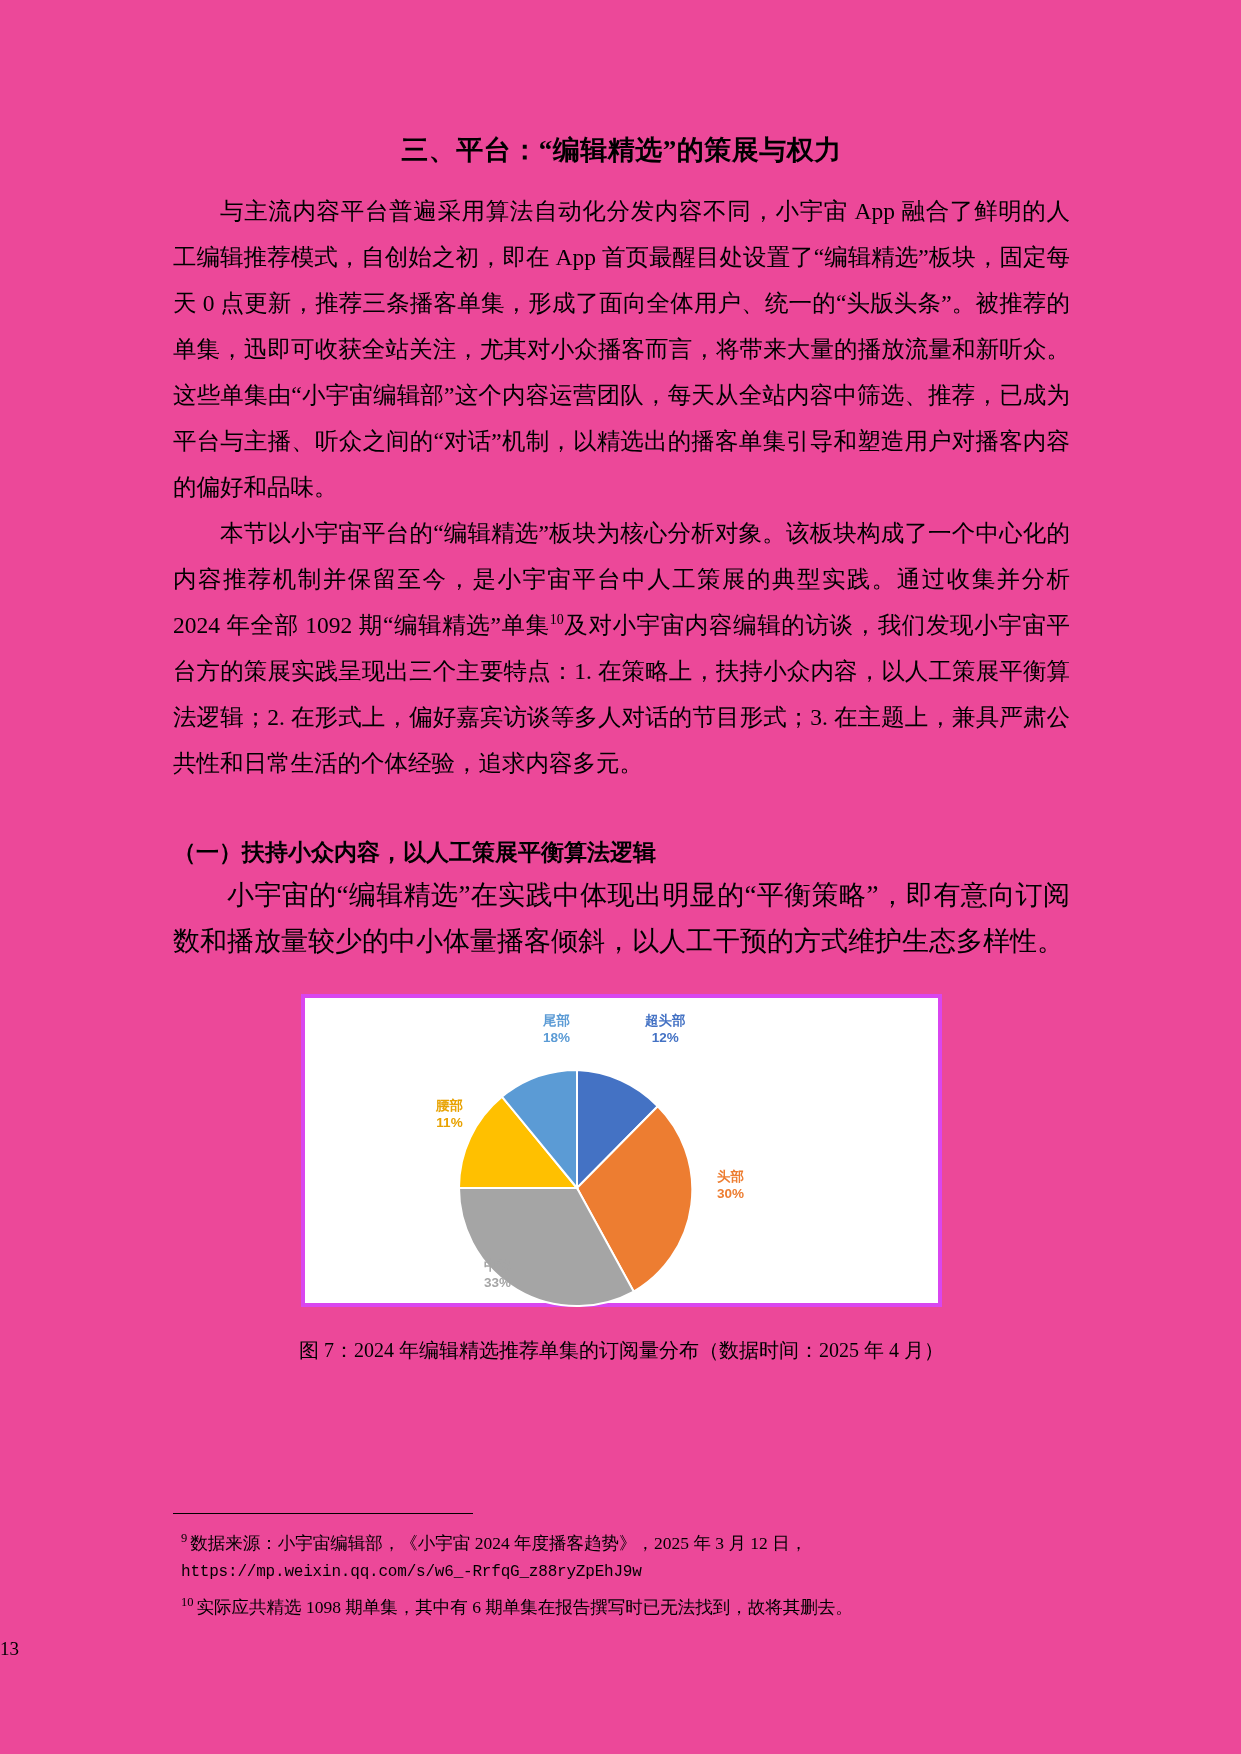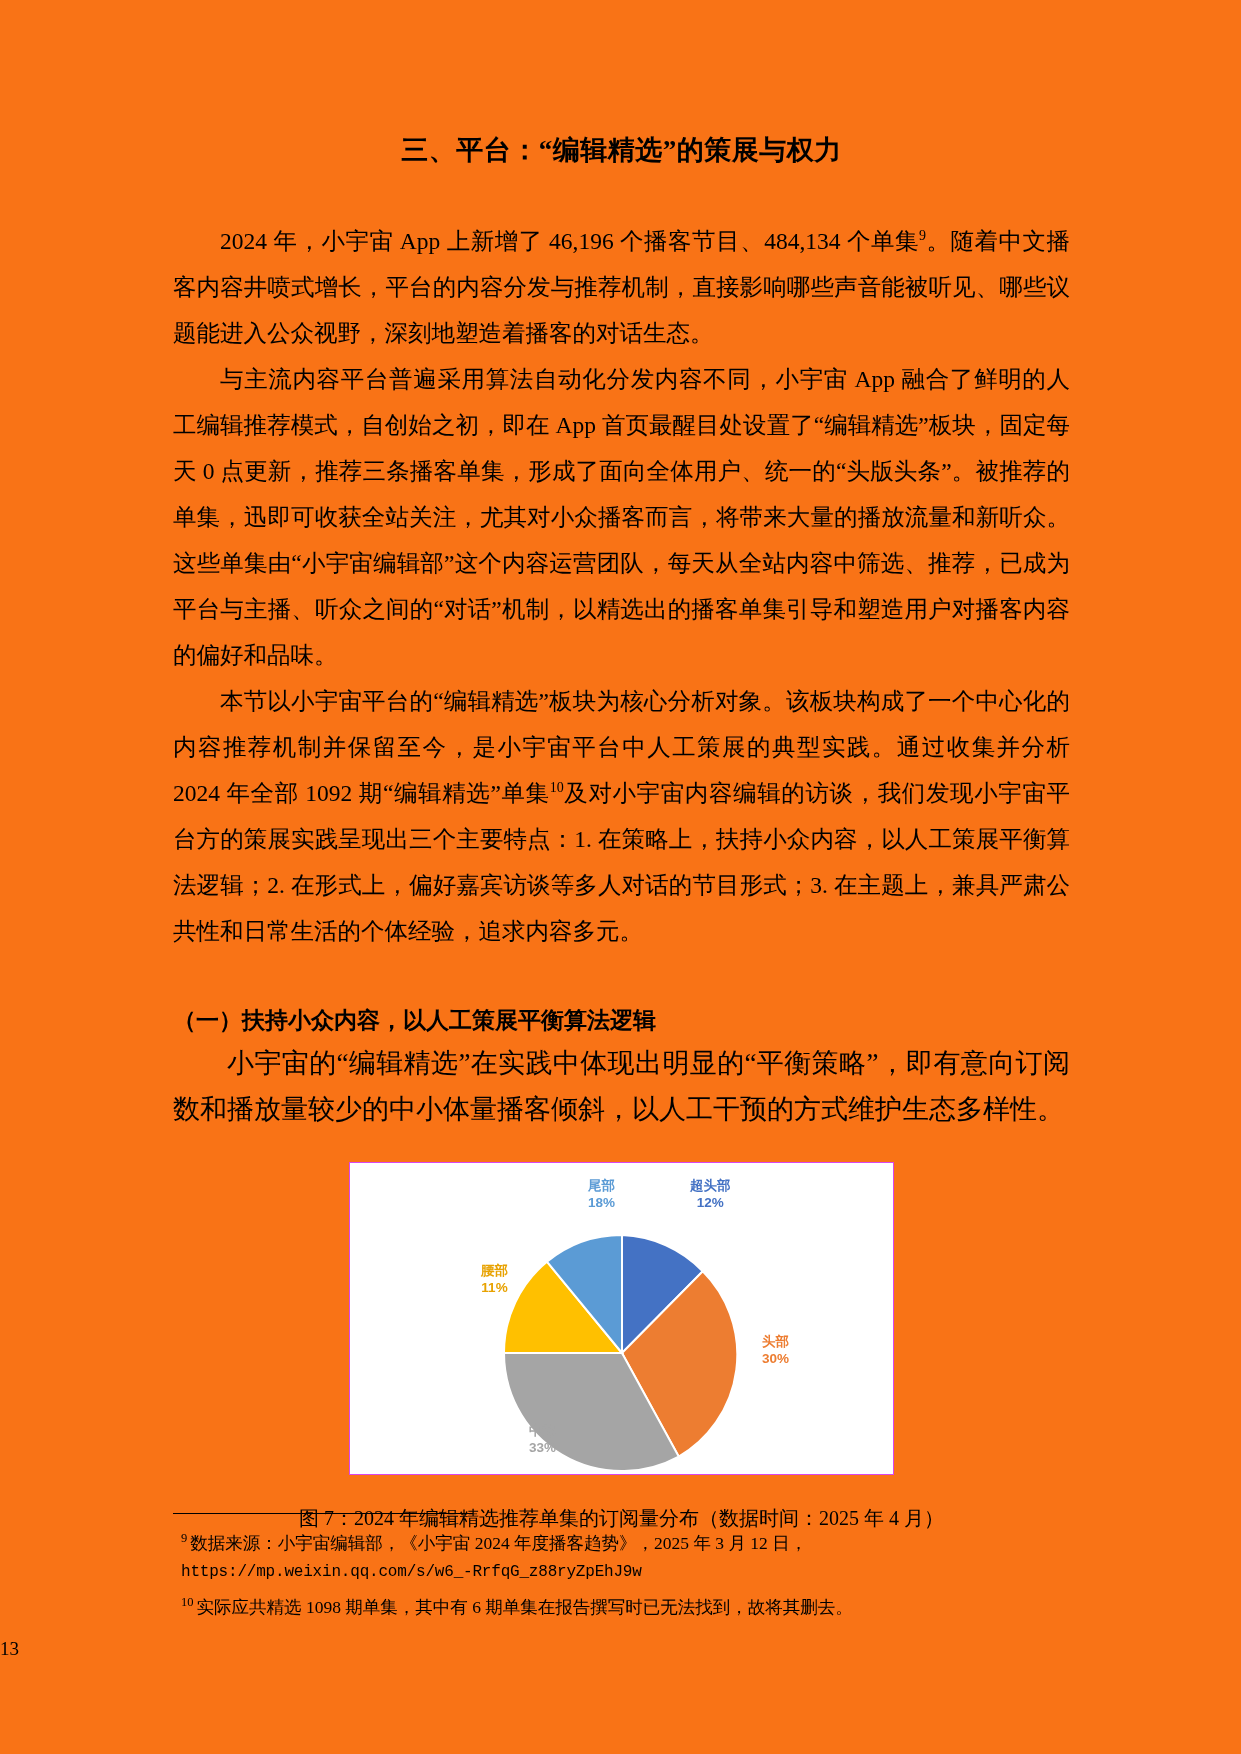--- a/index.html
+++ b/index.html
@@ -4,21 +4,21 @@
 <style>
   html, body {
     margin: 0;
     padding: 0;
     background: #ffffff;
   }
   .page {
     position: relative;
     width: 1241px;
     height: 1754px;
-    background: #f97316;
+    background: #ec4899;
     box-sizing: border-box;
     padding: 12px;
     overflow: hidden;
     font-family: "Liberation Serif", "DejaVu Serif", serif;
     color: #000000;
   }
   .content {
     position: absolute;
     left: 173px;
     top: 0;
@@ -69,23 +69,23 @@
     margin: 0;
   }
 
   
   .figure-wrap {
     margin-top: 30px;
     display: flex;
     justify-content: center;
   }
   .chart-box {
-    width: 545px;
+    width: 641px;
     height: 313px;
-    border: 1px solid #d946ef;
+    border: 4px solid #d946ef;
     background: #ffffff;
     position: relative;
     box-sizing: border-box;
   }
   .pie-svg { display: block; position: absolute; left: 0; top: 0; }
   .slice-label {
     position: absolute;
     font-family: "Liberation Sans", "DejaVu Sans", sans-serif;
     font-size: 13.5px;
     font-weight: bold;
@@ -143,21 +143,20 @@
 </style>
 </head>
 <body>
 
 <div class="page">
 
   <div class="content">
 
     <h1 class="doc-title">三、平台：“编辑精选”的策展与权力</h1>
 
-    <p class="para first"><span>2024 年，小宇宙 App 上新增了 46,196 个播客节目、484,134 个单集</span><sup class="fn">9</sup><span>。随着中文播客内容井喷式增长，平台的内容分发与推荐机制，直接影响哪些声音能被听见、哪些议题能进入公众视野，深刻地塑造着播客的对话生态。</span></p>
 
     <p class="para">与主流内容平台普遍采用算法自动化分发内容不同，小宇宙 App 融合了鲜明的人工编辑推荐模式，自创始之初，即在 App 首页最醒目处设置了“编辑精选”板块，固定每天 0 点更新，推荐三条播客单集，形成了面向全体用户、统一的“头版头条”。被推荐的单集，迅即可收获全站关注，尤其对小众播客而言，将带来大量的播放流量和新听众。这些单集由“小宇宙编辑部”这个内容运营团队，每天从全站内容中筛选、推荐，已成为平台与主播、听众之间的“对话”机制，以精选出的播客单集引导和塑造用户对播客内容的偏好和品味。</p>
 
     <p class="para"><span>本节以小宇宙平台的“编辑精选”板块为核心分析对象。该板块构成了一个中心化的内容推荐机制并保留至今，是小宇宙平台中人工策展的典型实践。通过收集并分析 2024 年全部 1092 期“编辑精选”单集</span><sup class="fn">10</sup><span>及对小宇宙内容编辑的访谈，我们发现小宇宙平台方的策展实践呈现出三个主要特点：1. 在策略上，扶持小众内容，以人工策展平衡算法逻辑；2. 在形式上，偏好嘉宾访谈等多人对话的节目形式；3. 在主题上，兼具严肃公共性和日常生活的个体经验，追求内容多元。</span></p>
 
     <div class="sub-heading">（一）扶持小众内容，以人工策展平衡算法逻辑</div>
 
     <p class="sub-para">小宇宙的“编辑精选”在实践中体现出明显的“平衡策略”，即有意向订阅数和播放量较少的中小体量播客倾斜，以人工干预的方式维护生态多样性。</p>
 
     <div class="figure-wrap">

